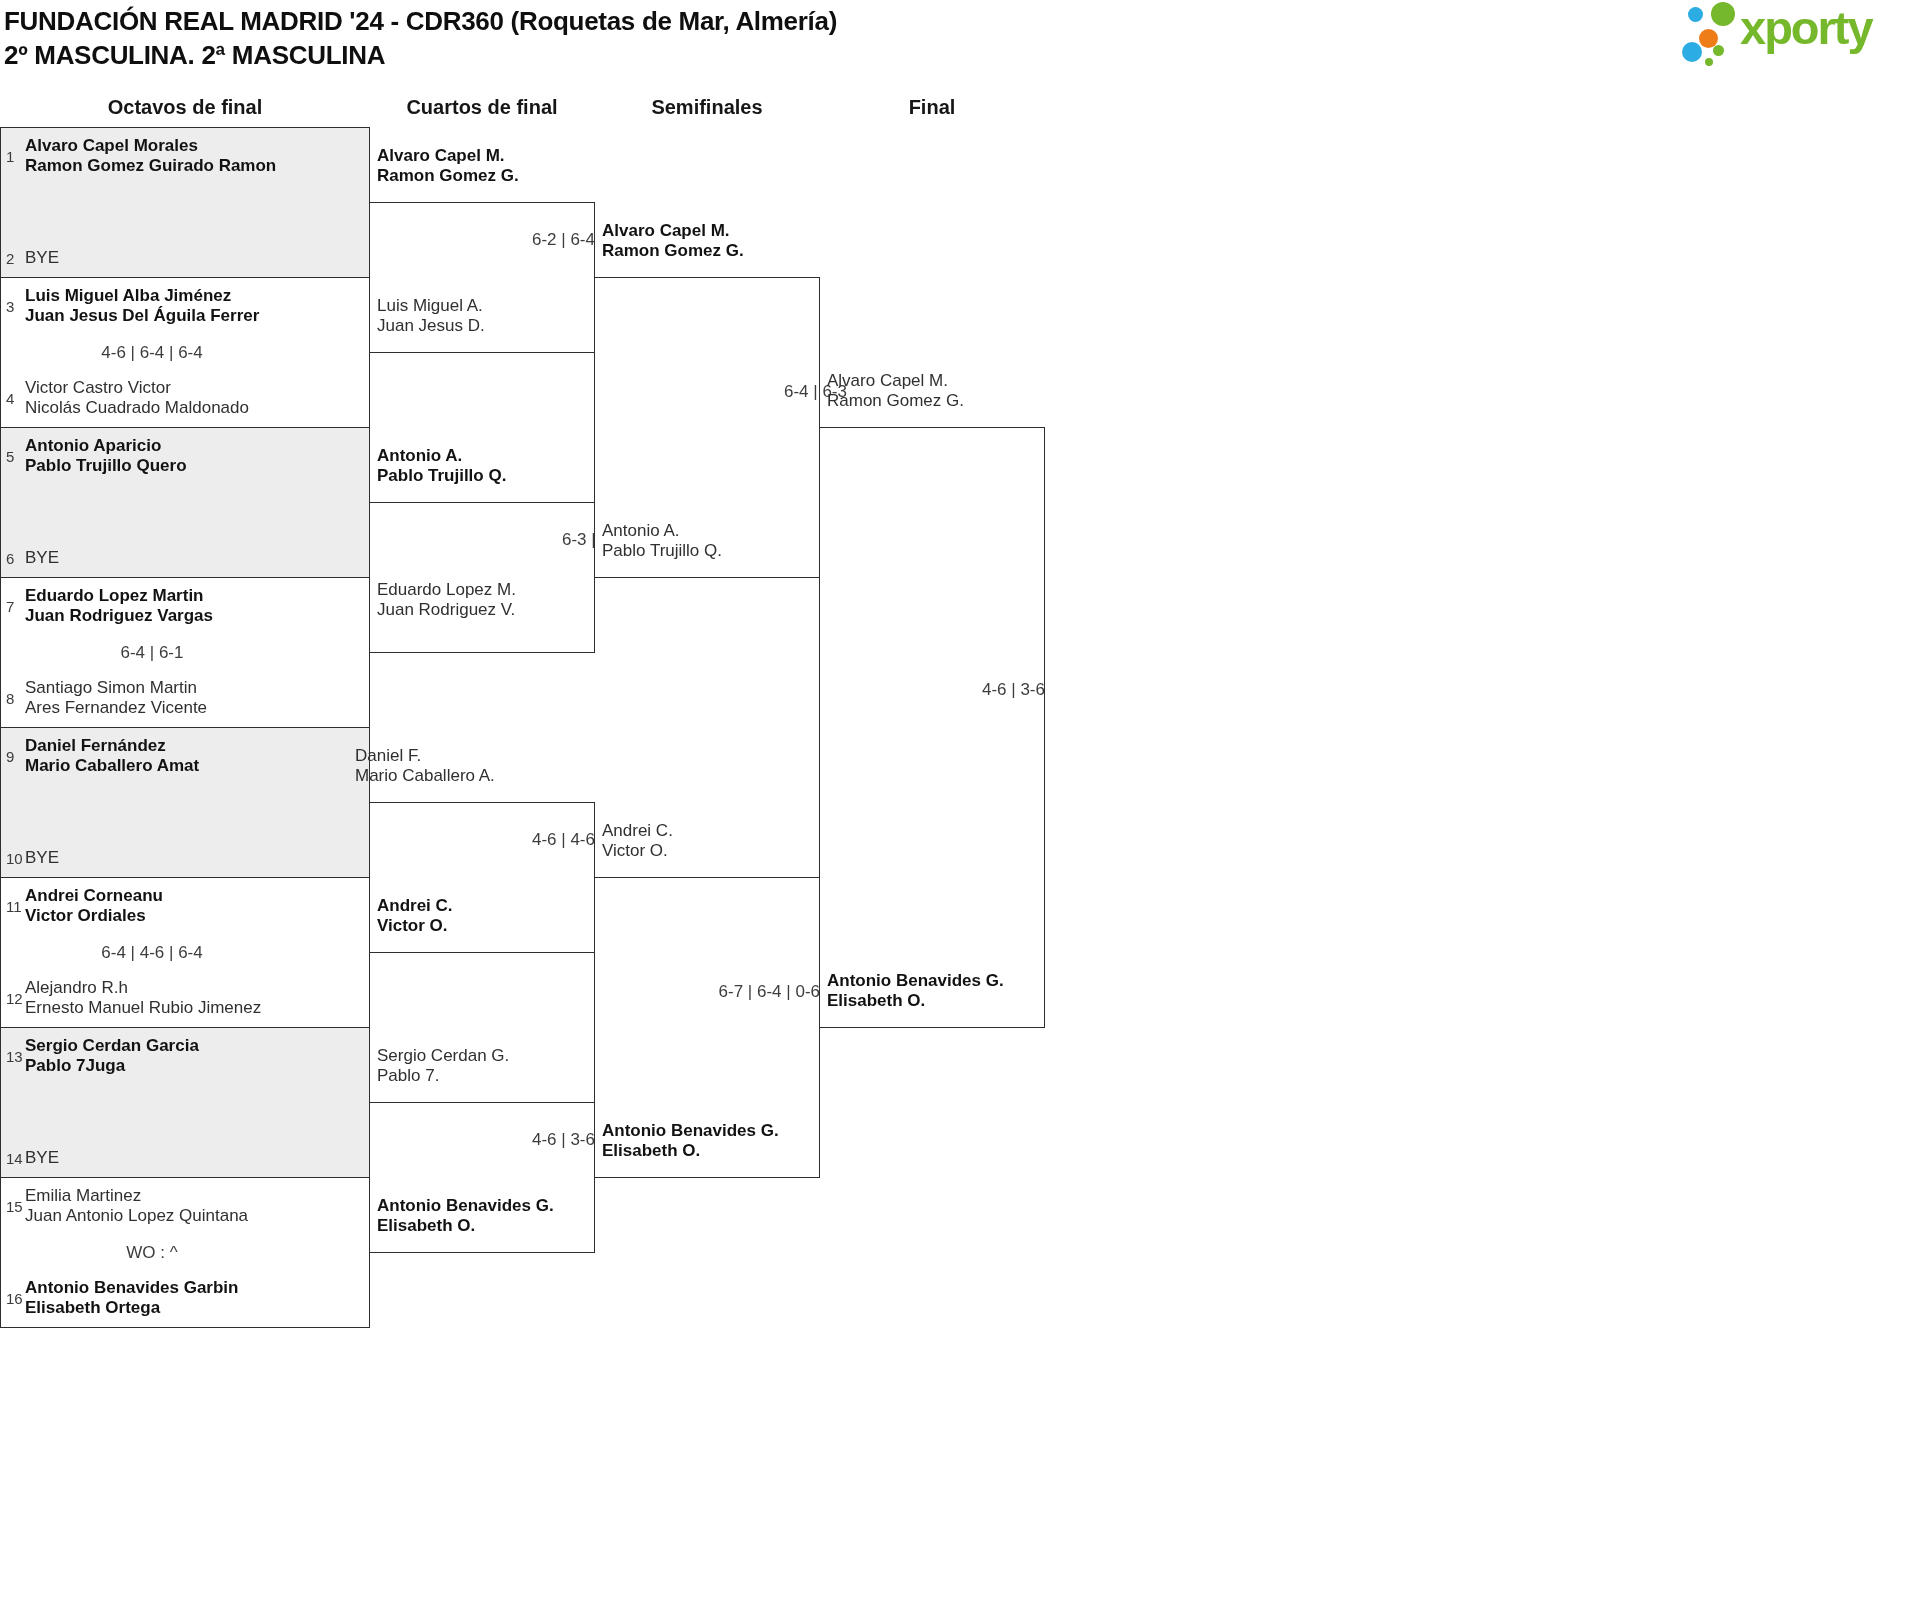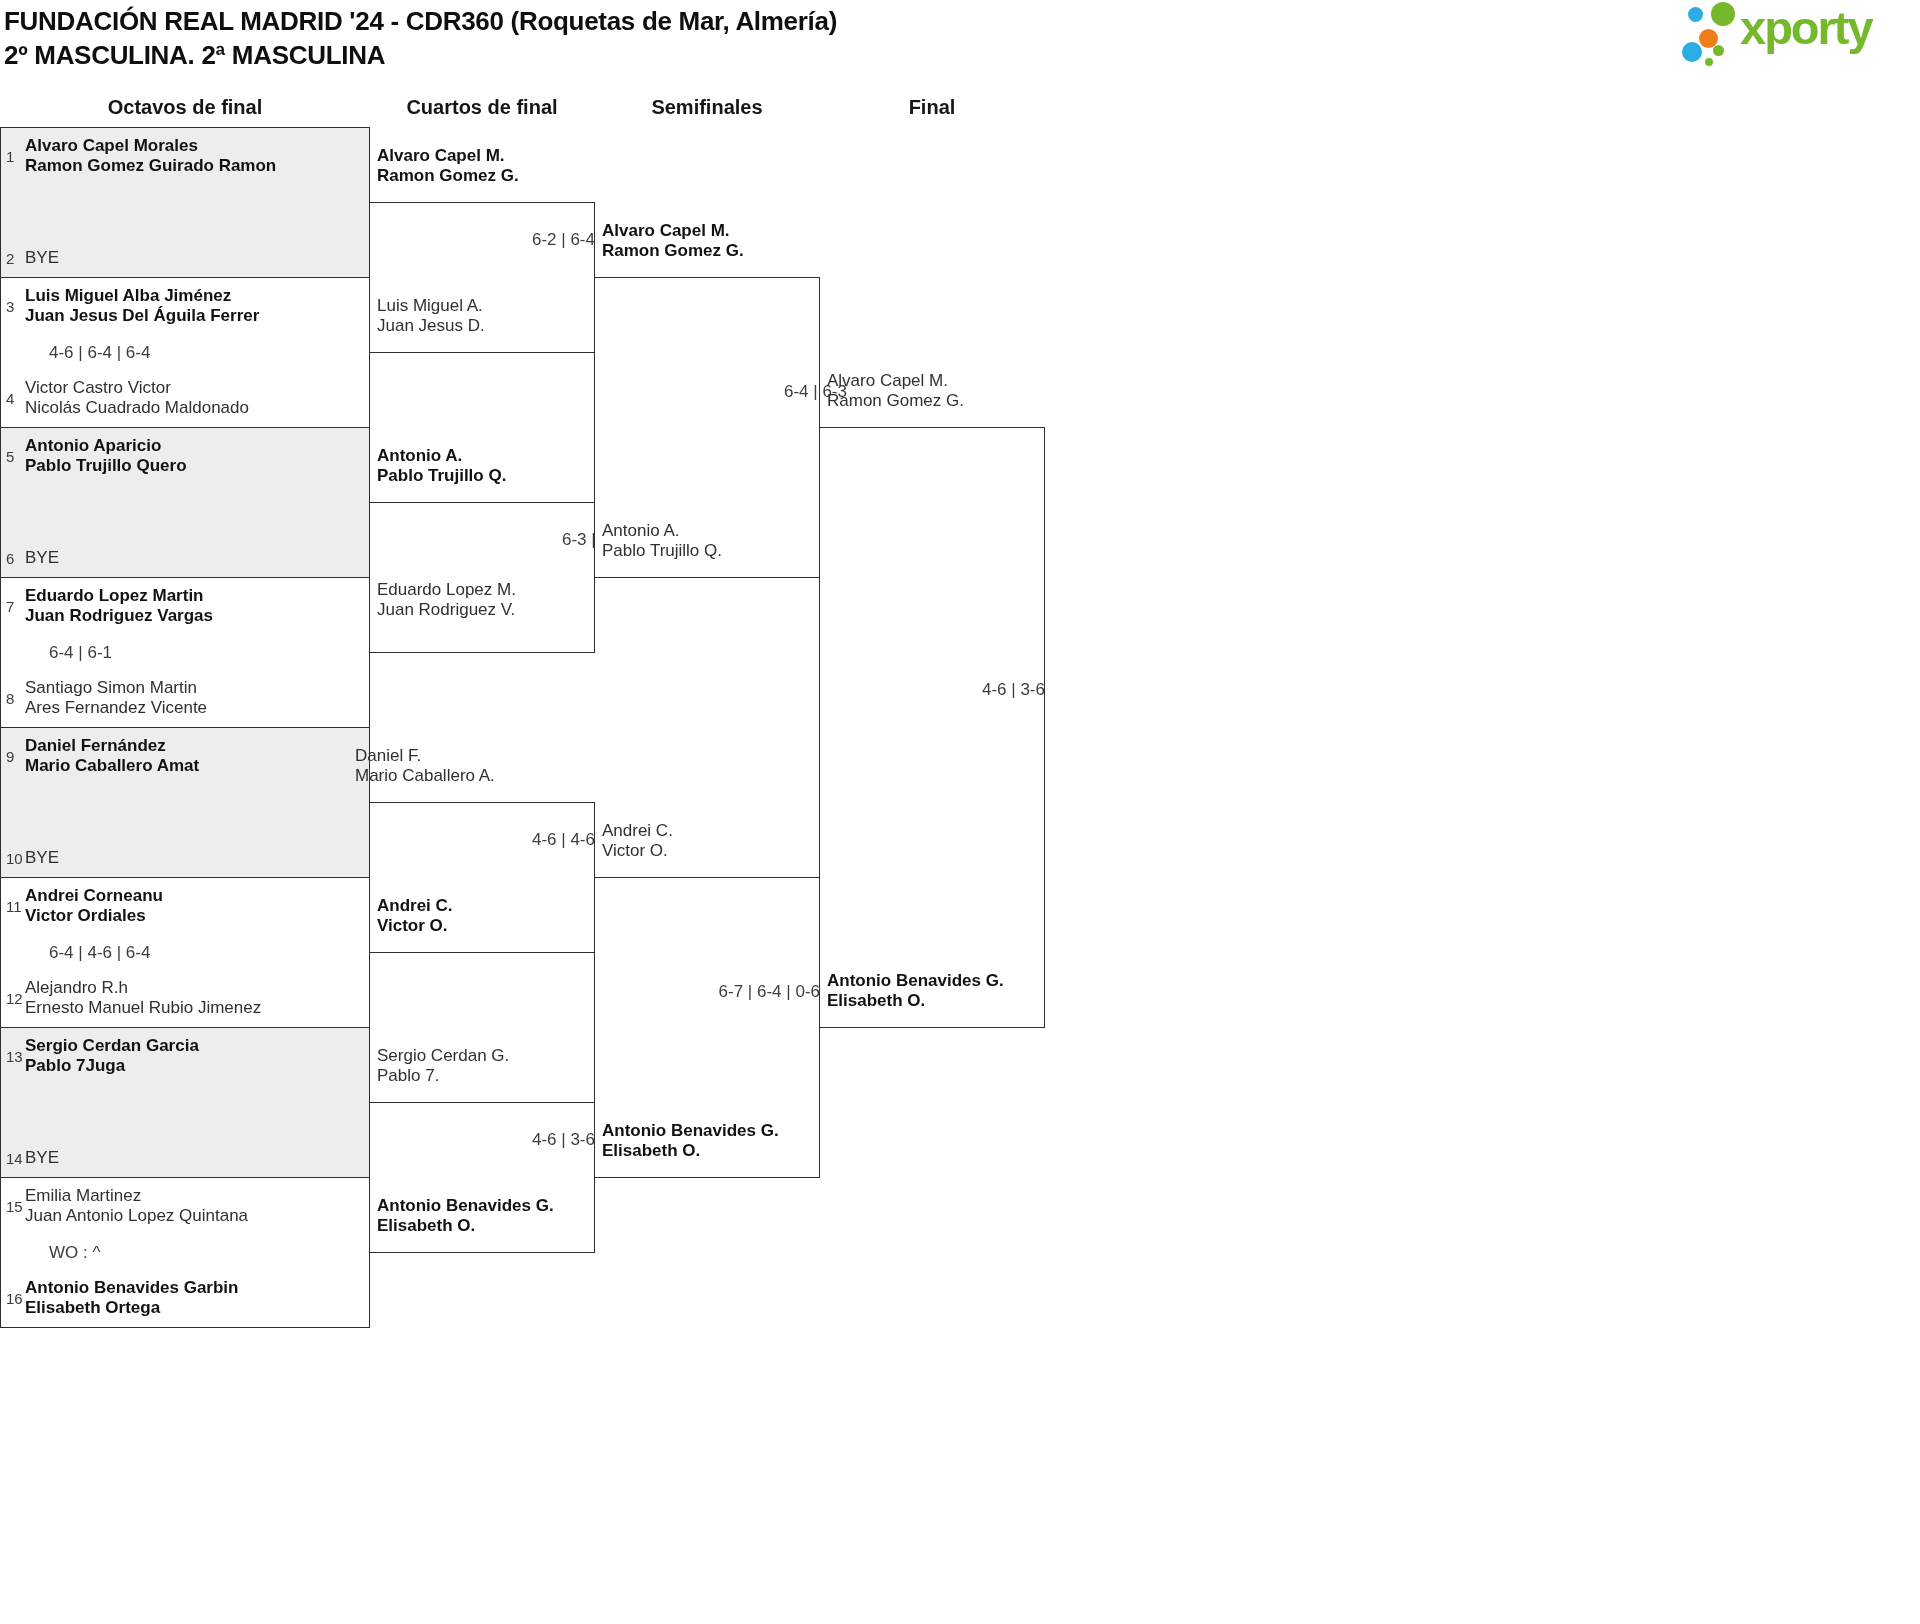--- a/index.html
+++ b/index.html
@@ -22,21 +22,21 @@
   .box.shaded { background:#ededed; }
 
   .entry { position:absolute; left:5px; right:5px; display:flex; align-items:center; }
   .entry.t { top:8px; }
   .entry.b { bottom:9px; }
   .seed { flex:0 0 19px; width:19px; font-size:15px; color:#3c3c3c; }
   .names { font-size:17px; line-height:20px; color:#303030; }
   .w .names, .tlabel.w { font-weight:700; color:#121212; }
 
   .mscore { position:absolute; left:0; width:302px; top:50%; transform:translateY(-50%);
-            text-align:left; font-size:17px; color:#3d3d3d;margin-left:48px; }
+            text-align:center; font-size:17px; color:#3d3d3d; }
 
   .tlabel { position:absolute; width:216px; font-size:17px; line-height:20px; color:#303030; }
   .rscore { position:absolute; width:226px; text-align:right; font-size:17px; color:#3d3d3d; }
 </style>
 </head>
 <body>
 
 <div class="stage">
 
   <div class="title">

